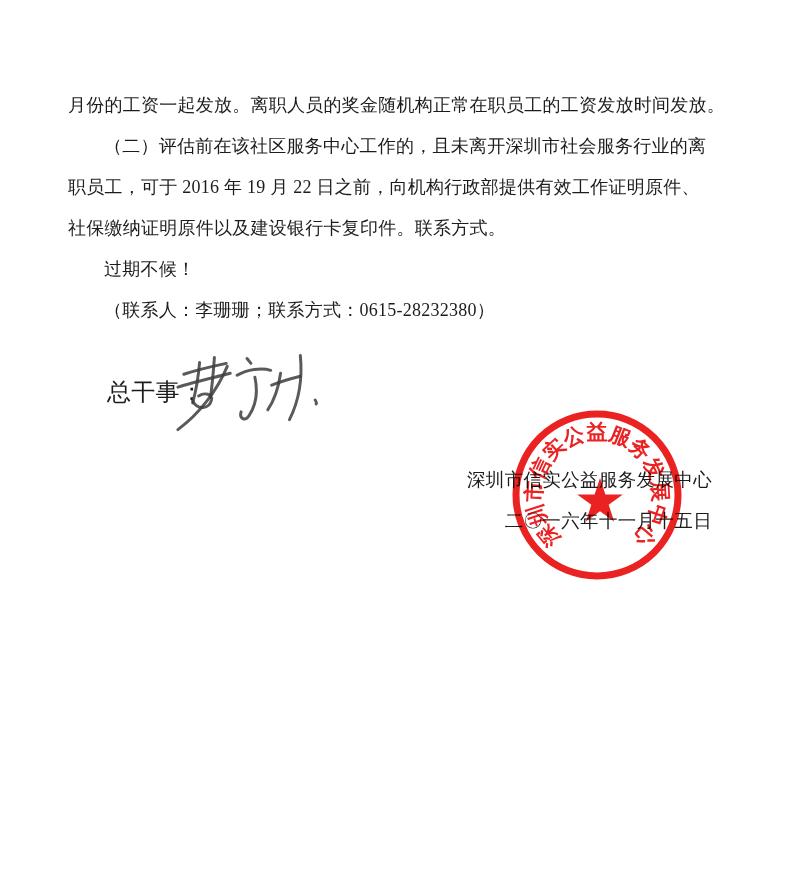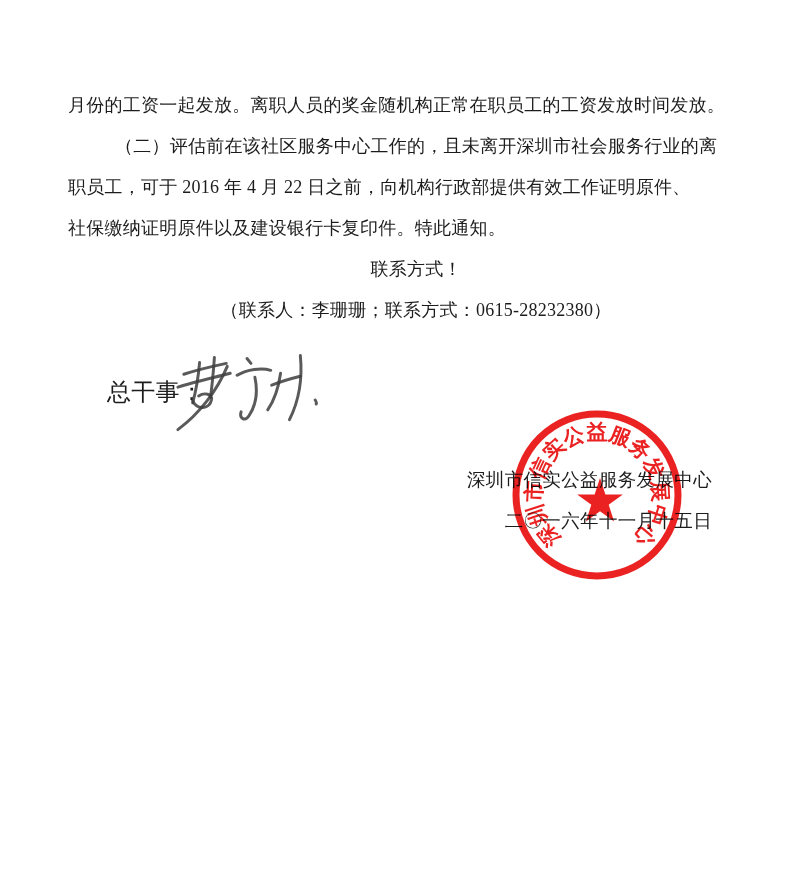--- a/index.html
+++ b/index.html
@@ -24,21 +24,20 @@
     font-size: 18px;
     letter-spacing: 0.25px;
   }
   .line {
     height: 41px;
     line-height: 41px;
     white-space: nowrap;
   }
   .line.indent {
     text-indent: 2em;
-    text-align: center;
   }
   .sig-label {
     position: absolute;
     left: 107px;
     top: 378px;
     height: 28px;
     line-height: 28px;
     font-size: 24px;
     letter-spacing: 0.25px;
   }
@@ -95,23 +94,23 @@
   }
 </style>
 </head>
 <body>
 
 <div class="page">
 
   <div class="body-text">
     <div class="line">月份的工资一起发放。离职人员的奖金随机构正常在职员工的工资发放时间发放。</div>
     <div class="line indent">（二）评估前在该社区服务中心工作的，且未离开深圳市社会服务行业的离</div>
-    <div class="line">职员工，可于 2016 年 4 月 22 日之前，向机构行政部提供有效工作证明原件、</div>
-    <div class="line">社保缴纳证明原件以及建设银行卡复印件。特此通知。</div>
-    <div class="line indent">联系方式！</div>
+    <div class="line">职员工，可于 2016 年 19 月 22 日之前，向机构行政部提供有效工作证明原件、</div>
+    <div class="line">社保缴纳证明原件以及建设银行卡复印件。联系方式。</div>
+    <div class="line indent">过期不候！</div>
     <div class="line indent">（联系人：李珊珊；联系方式：0615-28232380）</div>
   </div>
 
   <div class="sig-label">总干事：</div>
 
   <svg class="signature-svg" viewBox="0 0 160 100" aria-label="handwritten signature">
 
     <path class="sig-stroke" d="M32,16 C31,28 28,46 25,57"></path>
     <path class="sig-stroke" d="M47,11 C46,24 45,38 43,51"></path>
     <path class="sig-stroke" d="M16,28 C28,24 45,20 59,17"></path>

